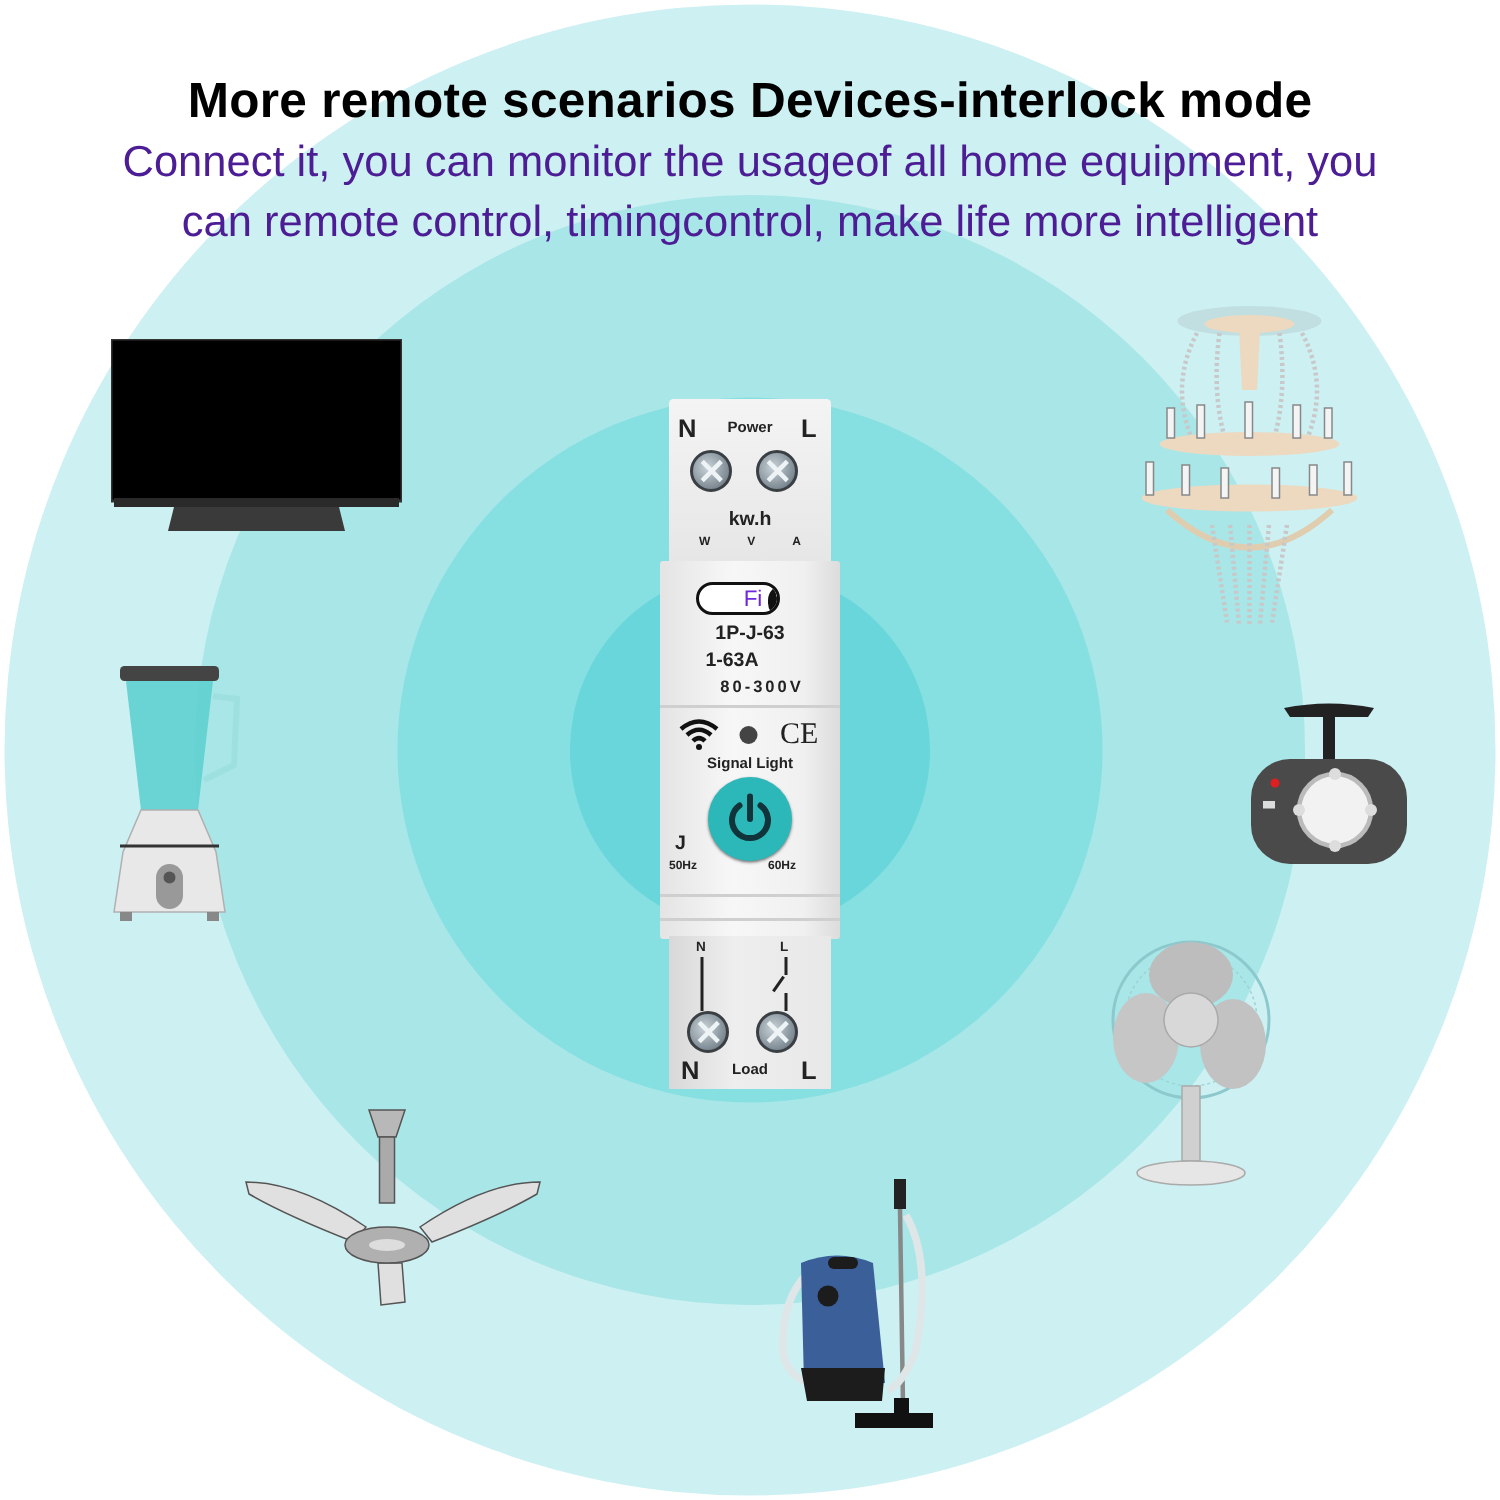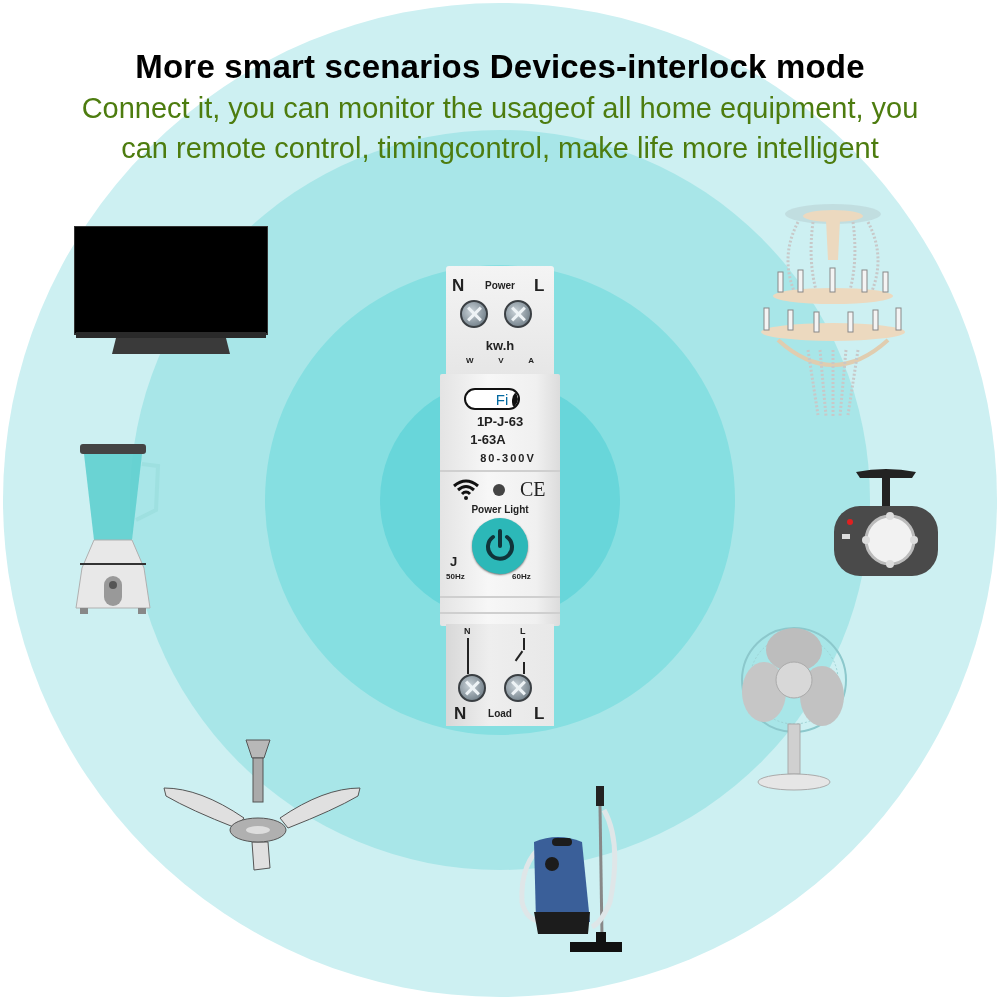--- a/index.html
+++ b/index.html
@@ -8,52 +8,52 @@
 
   .ring { position: absolute; border-radius: 50%; }
   .r1 { left: 3px; top: 3px; width: 994px; height: 994px; background: #cdf0f2; }
   .r2 { left: 130px; top: 130px; width: 740px; height: 740px; background: #a8e6e8; }
   .r3 { left: 265px; top: 265px; width: 470px; height: 470px; background: #86dfe1; }
   .r4 { left: 380px; top: 380px; width: 240px; height: 240px; background: #68d6da; }
 
   .headline { position: absolute; left: 0; top: 48px; width: 1000px; text-align: center;
     font-weight: bold; font-size: 33px; color: #000; letter-spacing: 0.2px; }
   .subtext { position: absolute; left: 60px; top: 88px; width: 880px; text-align: center;
-    font-size: 29px; line-height: 40px; color: #4d7c0f; }
+    font-size: 29px; line-height: 40px; color: #4c1d95; }
 
   
   .device { position: absolute; left: 446px; top: 266px; width: 108px; height: 460px; }
   .dev-top { position: absolute; left: 0; top: 0; width: 108px; height: 110px; background: linear-gradient(#f4f4f4, #e6e6e6); border-radius: 3px 3px 0 0; }
   .dev-mid { position: absolute; left: -6px; top: 108px; width: 120px; height: 252px; background: linear-gradient(90deg,#e4e4e4,#f7f7f7 40%,#f0f0f0 80%,#dcdcdc); border-radius: 2px; }
   .dev-bot { position: absolute; left: 0; top: 358px; width: 108px; height: 102px; background: linear-gradient(90deg,#d8d8d8,#eeeeee 40%,#e8e8e8); }
   .lbl { position: absolute; font-weight: bold; color: #222; text-align: center; }
   .screw { position: absolute; width: 28px; height: 28px; border-radius: 50%;
     background: radial-gradient(circle at 40% 40%, #c9d2d8, #7d8a93 70%, #3d4448);
     border: 2px solid #3a3f43; }
   .screw::before, .screw::after { content: ""; position: absolute; left: 11px; top: 3px; width: 3px; height: 18px; background: #eef3f6; transform: rotate(45deg); }
   .screw::after { transform: rotate(-45deg); }
   .power-btn { position: absolute; left: 32px; top: 144px; width: 56px; height: 56px; border-radius: 50%; background: #2cb8b8; box-shadow: 0 1px 2px #777; }
   .power-btn svg { position: absolute; left: 10px; top: 10px; }
   .groove { position: absolute; left: 0; width: 120px; height: 2px; background: #cfcfcf; }
   .wifi-badge { position: absolute; left: 24px; top: 14px; width: 56px; height: 22px; border: 2px solid #111; border-radius: 12px; overflow: hidden; background: #fff; }
   .wifi-badge .wi { position: absolute; left: 0; top: 0; width: 28px; height: 22px; background: #111; color: #fff; font-weight: bold; font-size: 15px; line-height: 19px; text-align: center; border-radius: 10px 0 0 10px; margin-left: 46px; }
-  .wifi-badge .fi { position: absolute; left: 28px; top: 0; width: 16px; height: 22px; color: #0369a1; font-size: 15px; line-height: 19px; text-align: center; }
+  .wifi-badge .fi { position: absolute; left: 28px; top: 0; width: 16px; height: 22px; color: #6d28d9; font-size: 15px; line-height: 19px; text-align: center; }
   .wire { position: absolute; width: 2px; background: #222; }
 
   .appliance { position: absolute; }
 </style>
 </head>
 <body>
 
 <div class="ring r1"></div>
 <div class="ring r2"></div>
 <div class="ring r3"></div>
 <div class="ring r4"></div>
 
-<div class="headline">More smart scenarios Devices-interlock mode</div>
+<div class="headline">More remote scenarios Devices-interlock mode</div>
 <div class="subtext">Connect it, you can monitor the usageof all home equipment, you can remote control, timingcontrol, make life more intelligent</div>
 
 <div class="appliance" style="left:74px;top:226px;width:194px;height:130px;">
   <svg width="194" height="130" viewBox="0 0 194 130">
     <rect x="0" y="0" width="194" height="108" fill="#000" stroke="#333" stroke-width="2"></rect>
     <rect x="2" y="106" width="190" height="6" fill="#2a2a2a"></rect>
     <polygon points="42,112 152,112 156,128 38,128" fill="#3a3a3a"></polygon>
   </svg>
 </div>
 
@@ -179,21 +179,21 @@
     <div style="position:absolute;left:12px;top:104px;">
       <svg width="28" height="22" viewBox="0 0 28 22">
           <path d="M2 8 Q14 -2 26 8" stroke="#111" stroke-width="3" fill="none"></path>
           <path d="M6 12 Q14 5 22 12" stroke="#111" stroke-width="3" fill="none"></path>
           <path d="M10 16 Q14 12 18 16" stroke="#111" stroke-width="3" fill="none"></path>
           <circle cx="14" cy="20" r="2" fill="#111"></circle>
         </svg>
     </div>
     <div style="position:absolute;left:53px;top:110px;width:12px;height:12px;border-radius:50%;background:#444;"></div>
     <div class="lbl" style="left:80px;top:104px;font-size:20px;font-weight:normal;font-family:Liberation Serif, serif;">CE</div>
-    <div class="lbl" style="left:0;top:130px;width:120px;font-size:10px;">Power Light</div>
+    <div class="lbl" style="left:0;top:130px;width:120px;font-size:10px;">Signal Light</div>
     <div class="power-btn">
       <svg width="36" height="36" viewBox="0 0 36 36">
         <path d="M11 9 A12 12 0 1 0 25 9" stroke="#10343a" stroke-width="4" fill="none" stroke-linecap="round"></path>
         <line x1="18" y1="3" x2="18" y2="18" stroke="#10343a" stroke-width="4" stroke-linecap="round"></line>
       </svg>
     </div>
     <div class="lbl" style="left:10px;top:180px;font-size:13px;">J</div>
     <div class="lbl" style="left:6px;top:198px;font-size:8px;">50Hz</div>
     <div class="lbl" style="left:72px;top:198px;font-size:8px;">60Hz</div>
     <div class="groove" style="top:222px;"></div>

